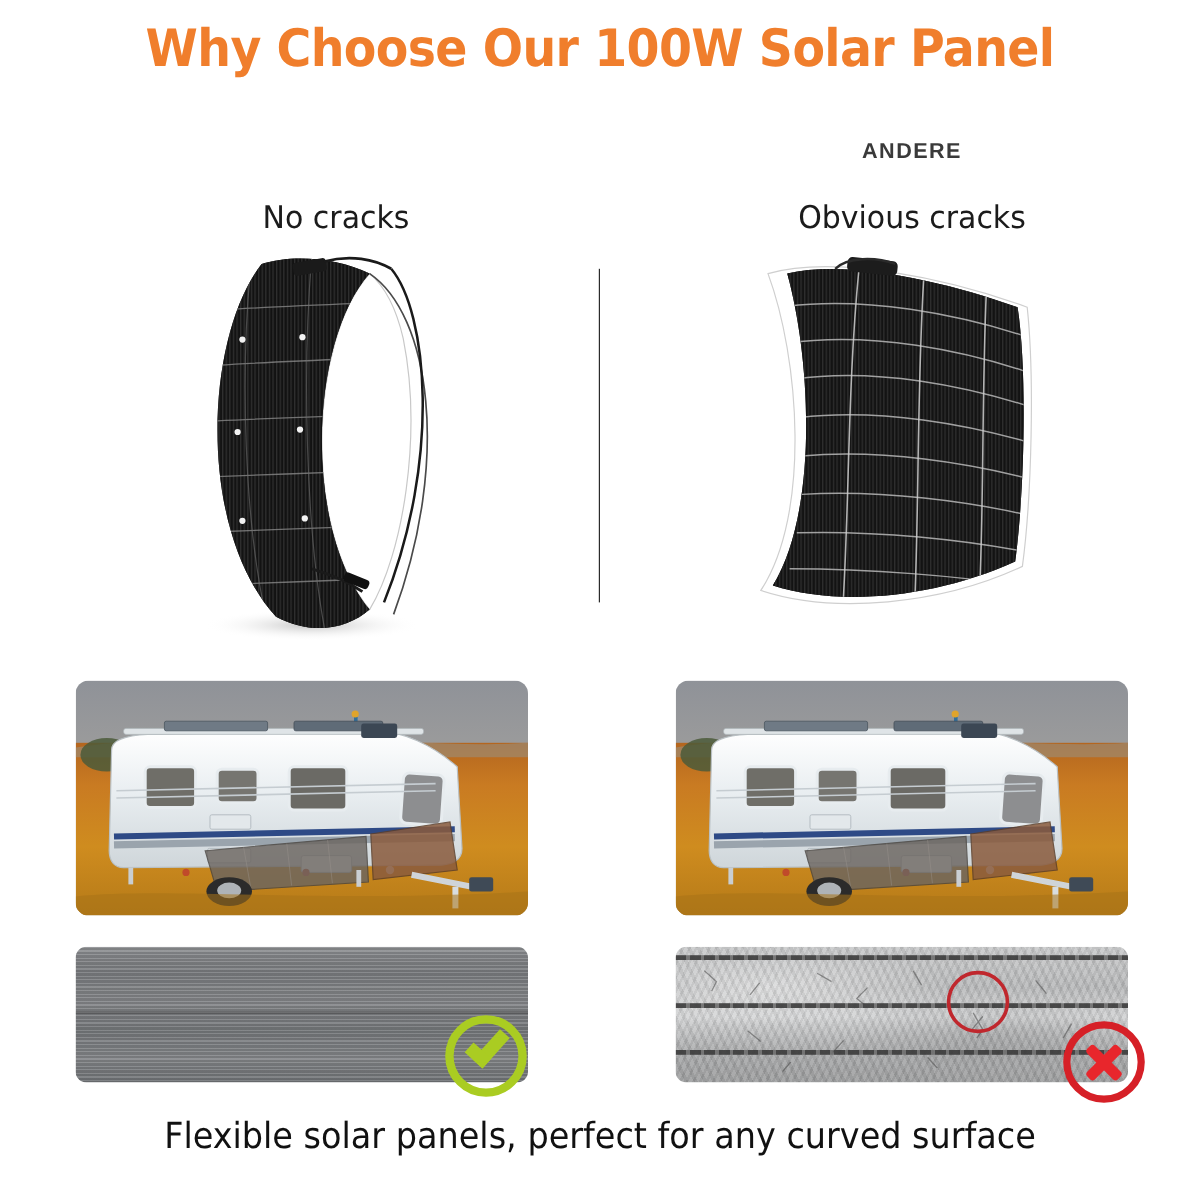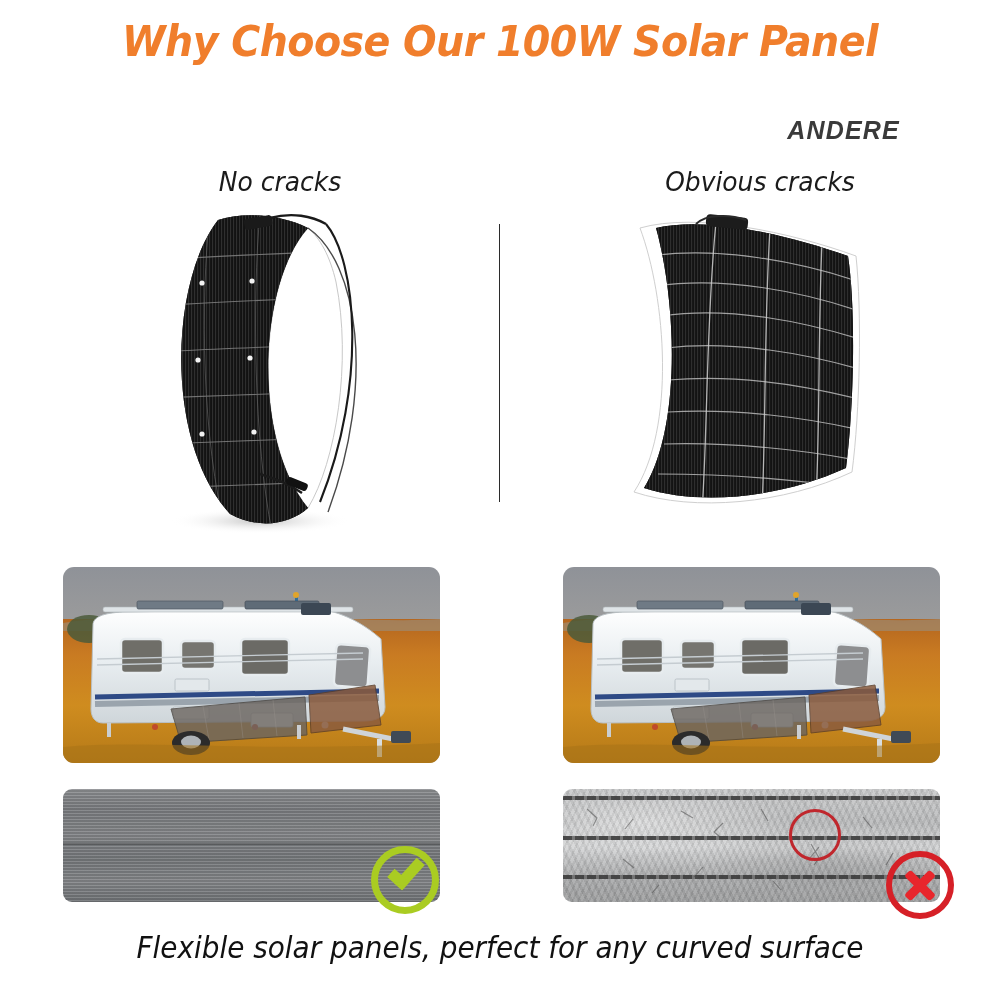--- a/index.html
+++ b/index.html
@@ -11,21 +11,20 @@
     font-family: "Liberation Sans", sans-serif;
     overflow: hidden;
     position: relative;
   }
 
   #page {
     position: relative;
     width: 1000px;
     height: 1000px;
     background: #ffffff;
-    font-style: italic;
   }
 
   
   .title {
     position: absolute;
     top: 16px;
     left: 0;
     width: 1000px;
     text-align: center;
     font-family: "DejaVu Sans", sans-serif;
@@ -65,24 +64,24 @@
     width: 14px;
     height: 24px;
     pointer-events: none;
   }
 
   .brand-right {
     position: absolute;
     top: 116px;
     left: 620px;
     width: 280px;
-    text-align: right;
+    text-align: center;
     font-family: "Liberation Sans", sans-serif;
     font-weight: bold;
-    font-size: 25px;
+    font-size: 18px;
     letter-spacing: 1.2px;
     color: #3a3a3a;
   }
 
   
   .sub-left {
     position: absolute;
     top: 167px;
     left: 155px;
     width: 250px;

